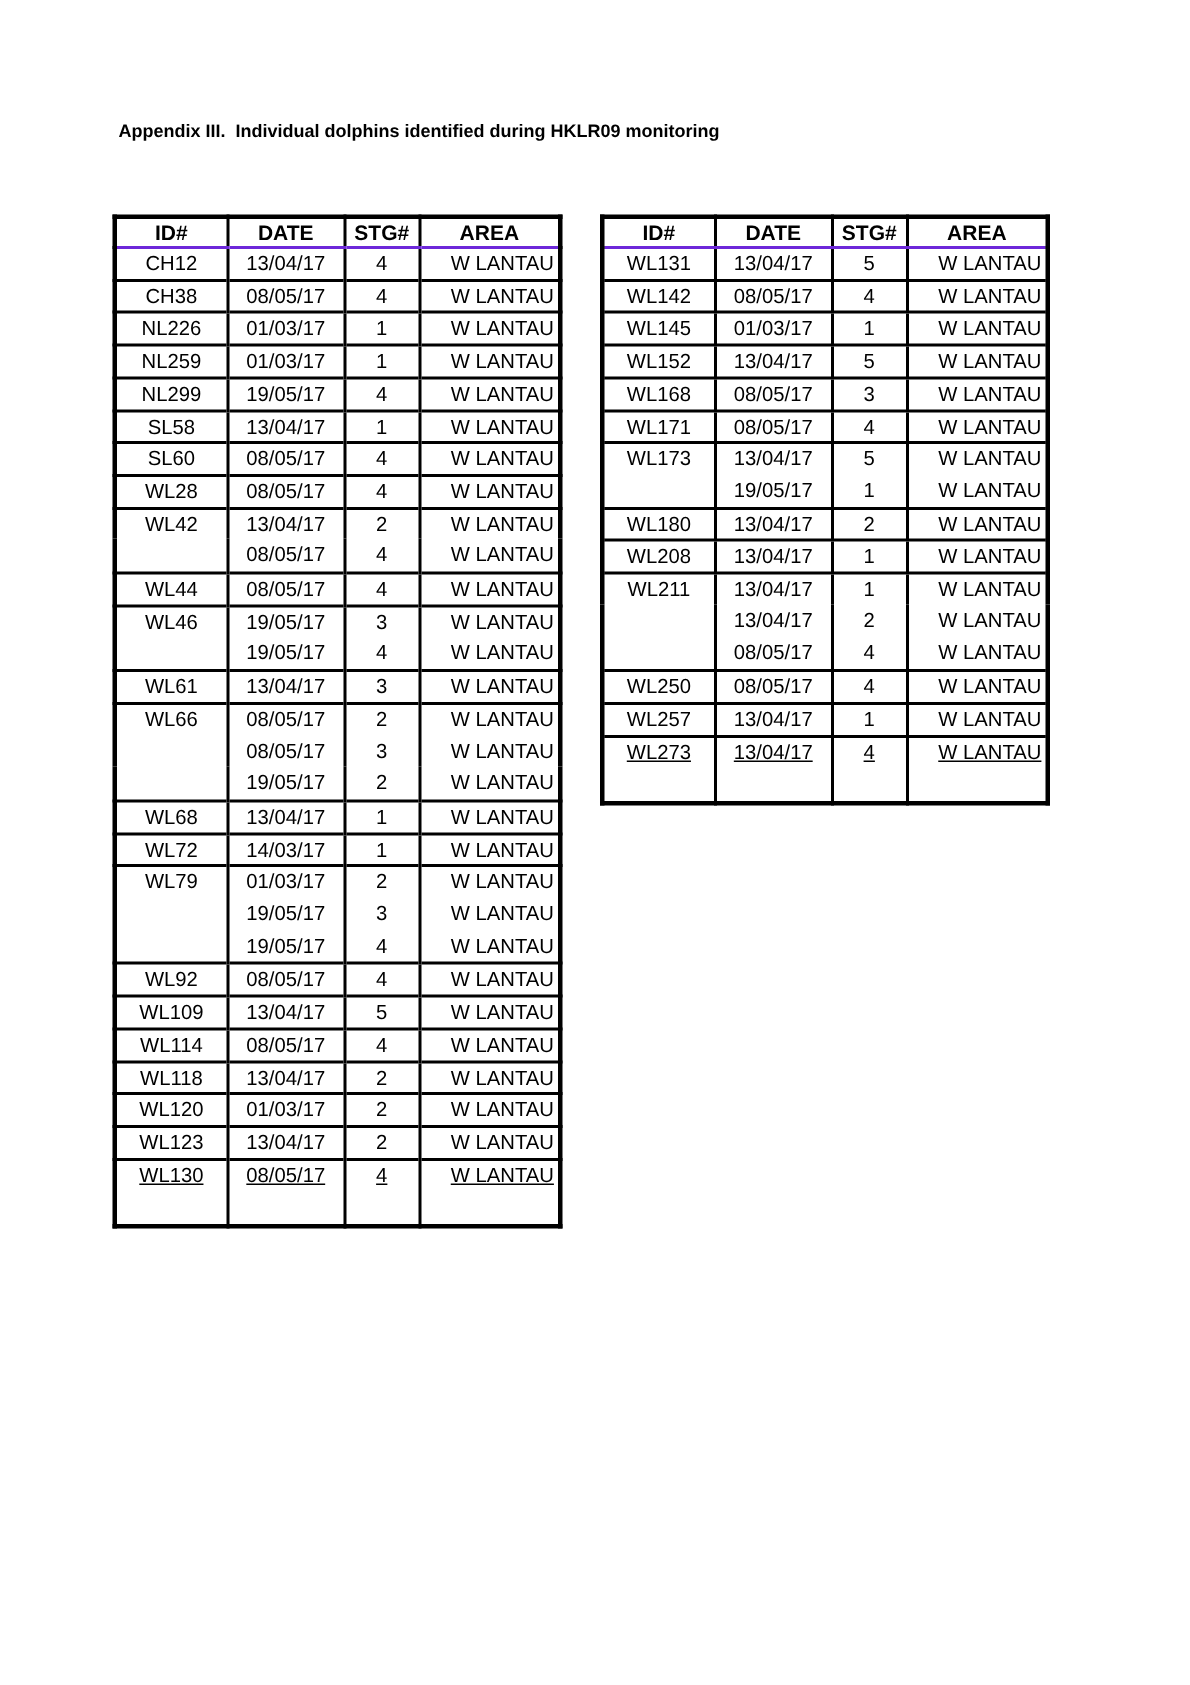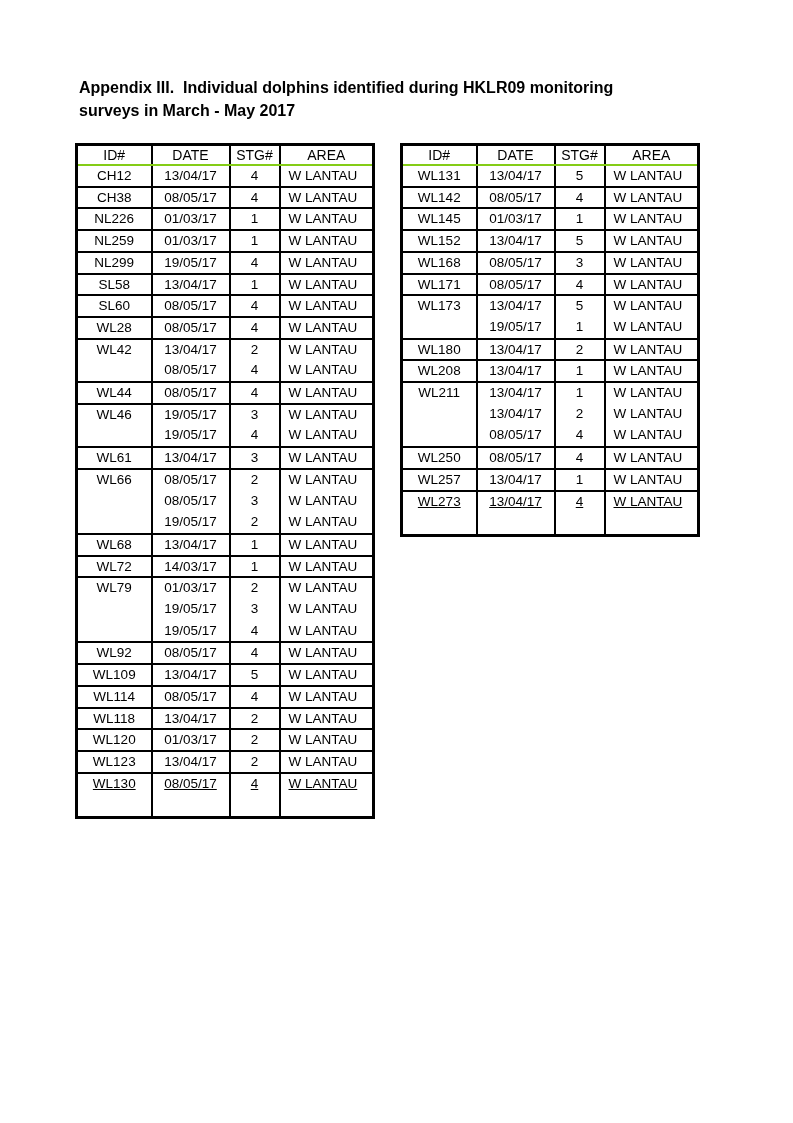--- a/index.html
+++ b/index.html
@@ -12,21 +12,21 @@
     background: #ffffff;
     position: relative;
     overflow: hidden;
     font-family: "Liberation Sans", "DejaVu Sans", sans-serif;
     color: #000000;
   }
   .page-title {
     position: absolute;
     left: 79px;
     top: 76px;
-    font-size: 16px;
+    font-size: 12px;
     font-weight: bold;
     line-height: 23px;
     color: #000000;
   }
   .page-title .title-line {
     white-space: pre;
     display: block;
   }
   .table-wrap-left {
     position: absolute;
@@ -49,58 +49,57 @@
     text-align: center;
     overflow: hidden;
     border-left: 2px solid #000000;
   }
   table.doc-table th.col-id,
   table.doc-table td.col-id {
     border-left: none;
   }
   table.doc-table th {
     font-size: 14px;
-    font-weight: normal;
+    font-weight: bold;
     height: 18px;
     line-height: 18px;
-    border-bottom: 2px solid #84cc16;
+    border-bottom: 2px solid #6d28d9;
   }
   table.doc-table td {
     font-size: 13.5px;
     height: 19.7px;
     line-height: 19.7px;
     vertical-align: middle;
   }
   table.doc-table tr.cont td {
     height: 21.7px;
     line-height: 21.7px;
   }
   table.doc-table tr.group-start td {
     border-top: 2px solid #000000;
   }
   table.doc-table td.col-id {
     vertical-align: top;
     line-height: 19.7px;
   }
   table.doc-table td.col-area {
     text-align: left;
-    padding-left: 8px;
+    padding-left: 20px;
   }
   table.doc-table tr.tall td {
     height: 42px;
     vertical-align: top;
     text-decoration: underline;
   }
 </style>
 </head>
 <body>
 
 <div class="page-title">
   <span class="title-line">Appendix III.  Individual dolphins identified during HKLR09 monitoring</span>
-  <span class="title-line">surveys in March - May 2017</span>
 </div>
 
 <div class="table-wrap-left">
   <table class="doc-table">
     <colgroup>
       <col style="width:75px">
       <col style="width:78px">
       <col style="width:50px">
       <col style="width:94px">
     </colgroup>

